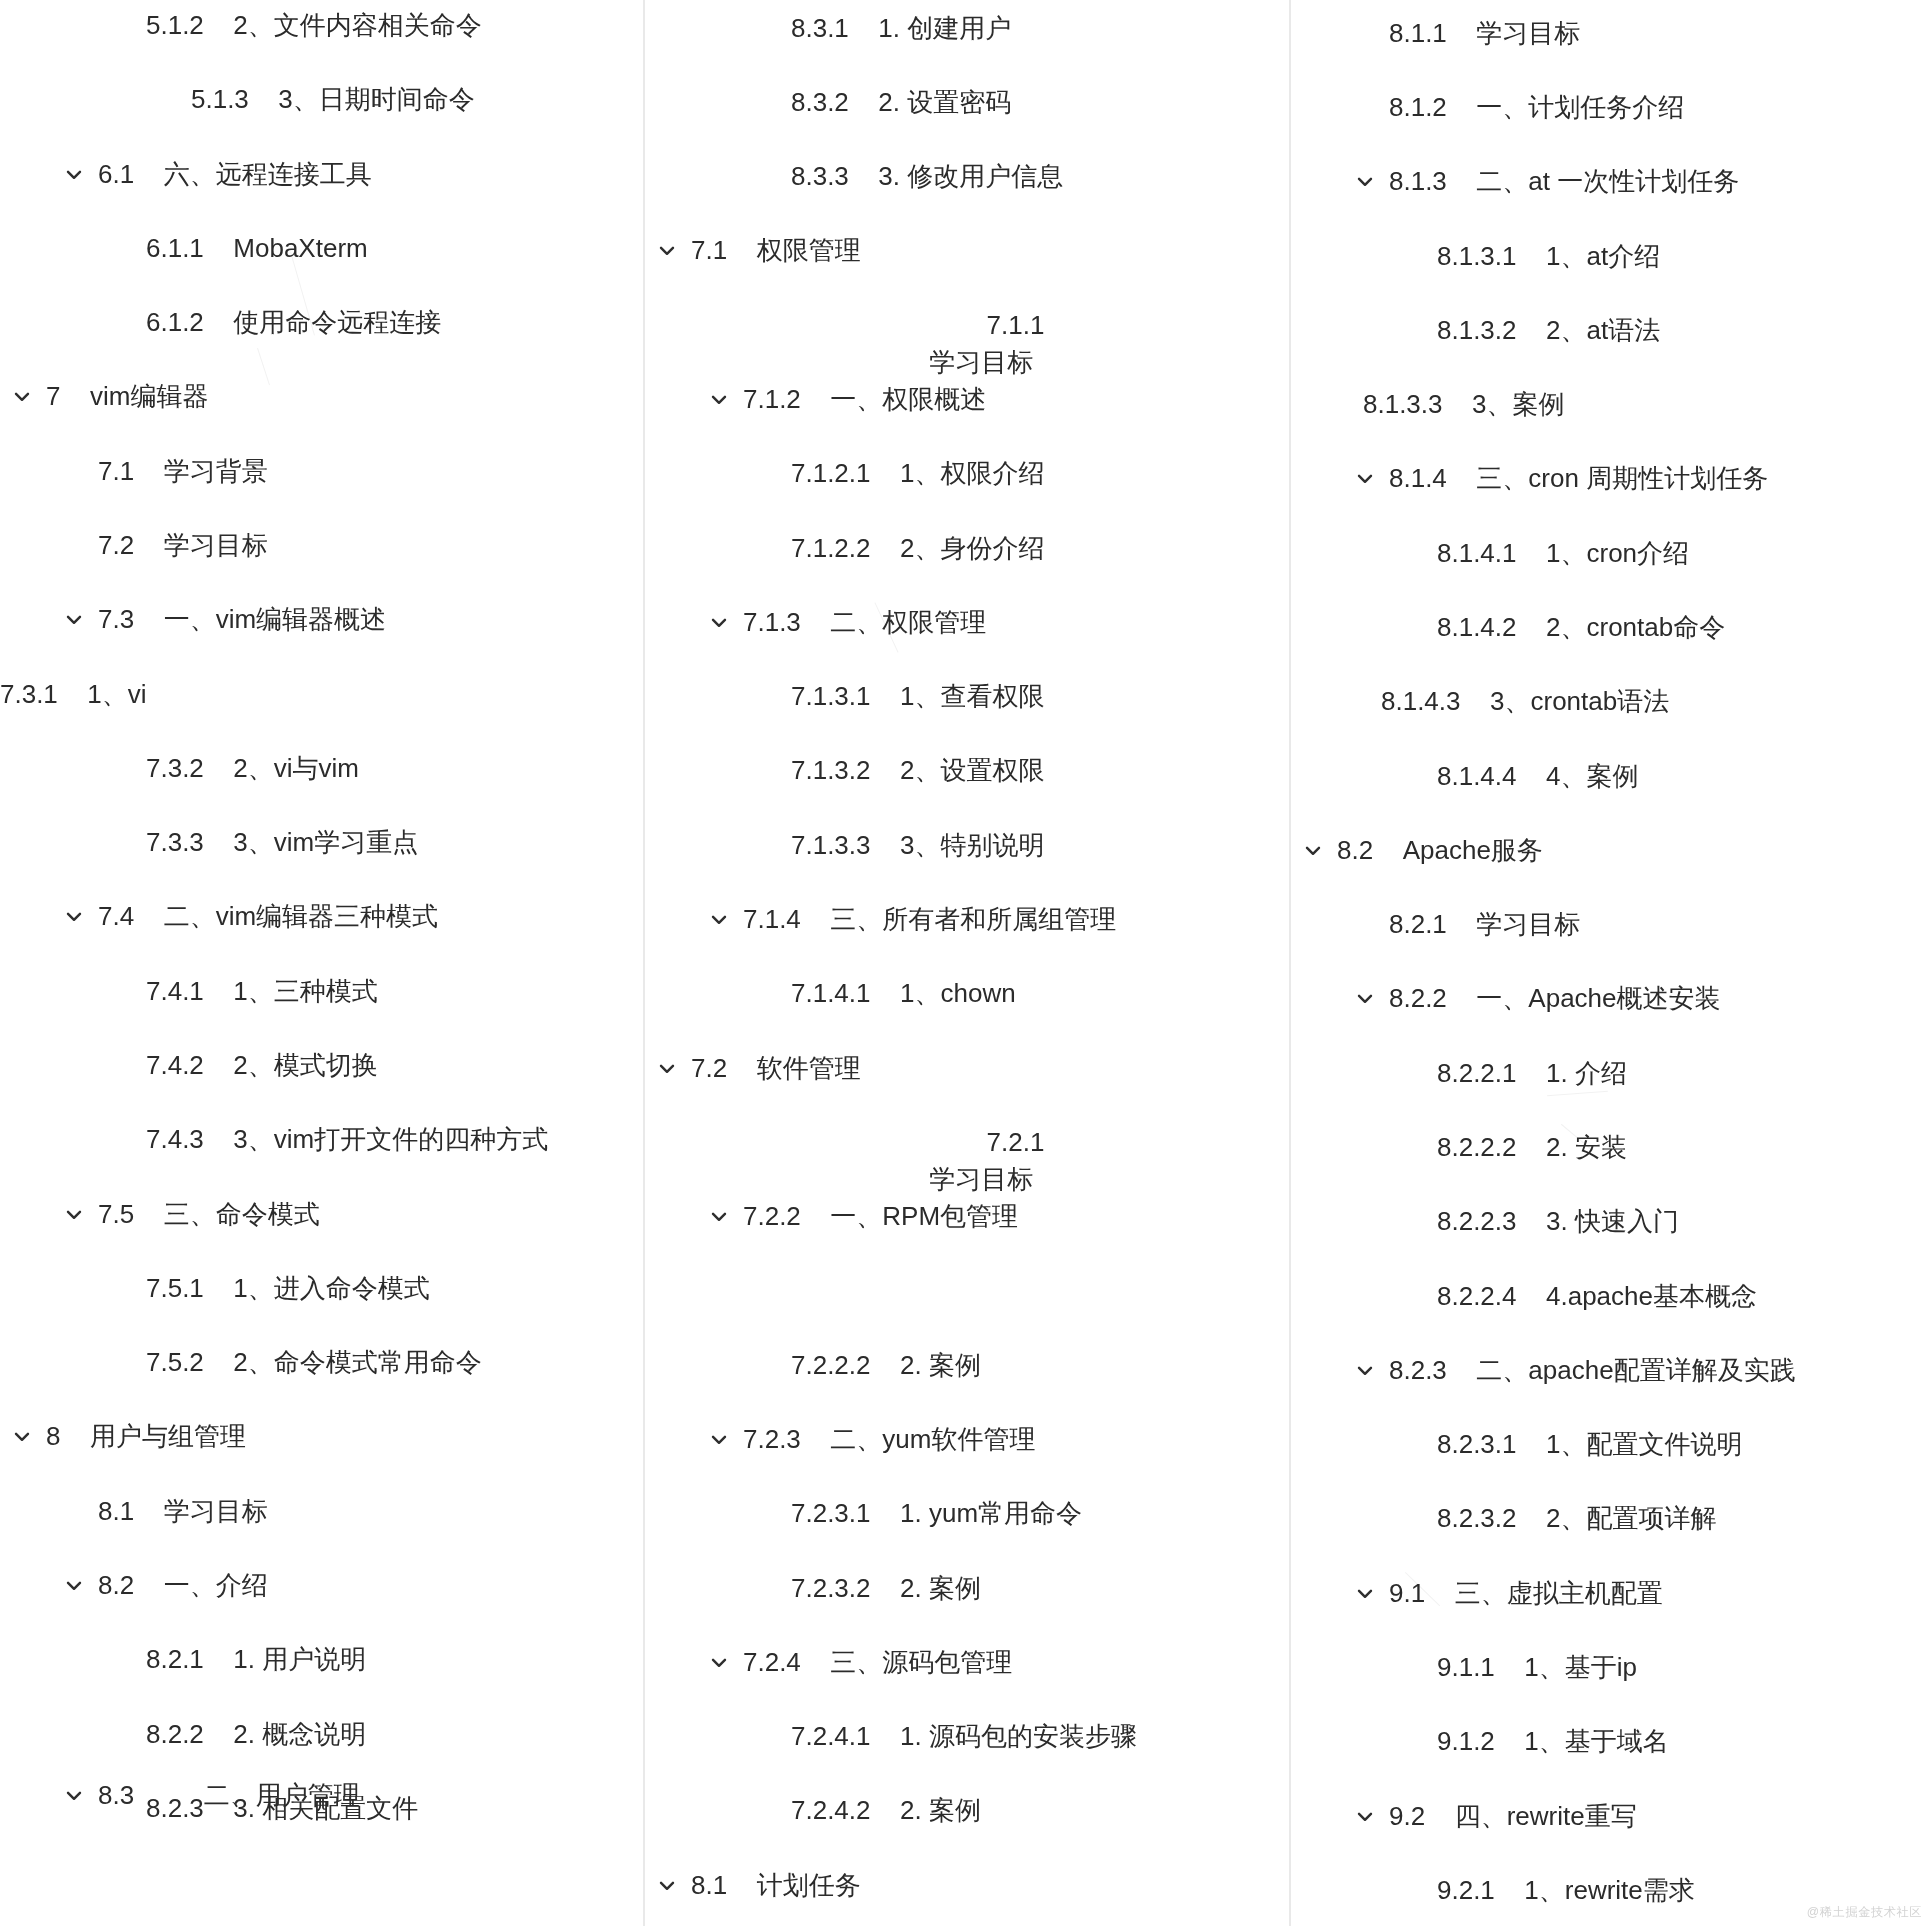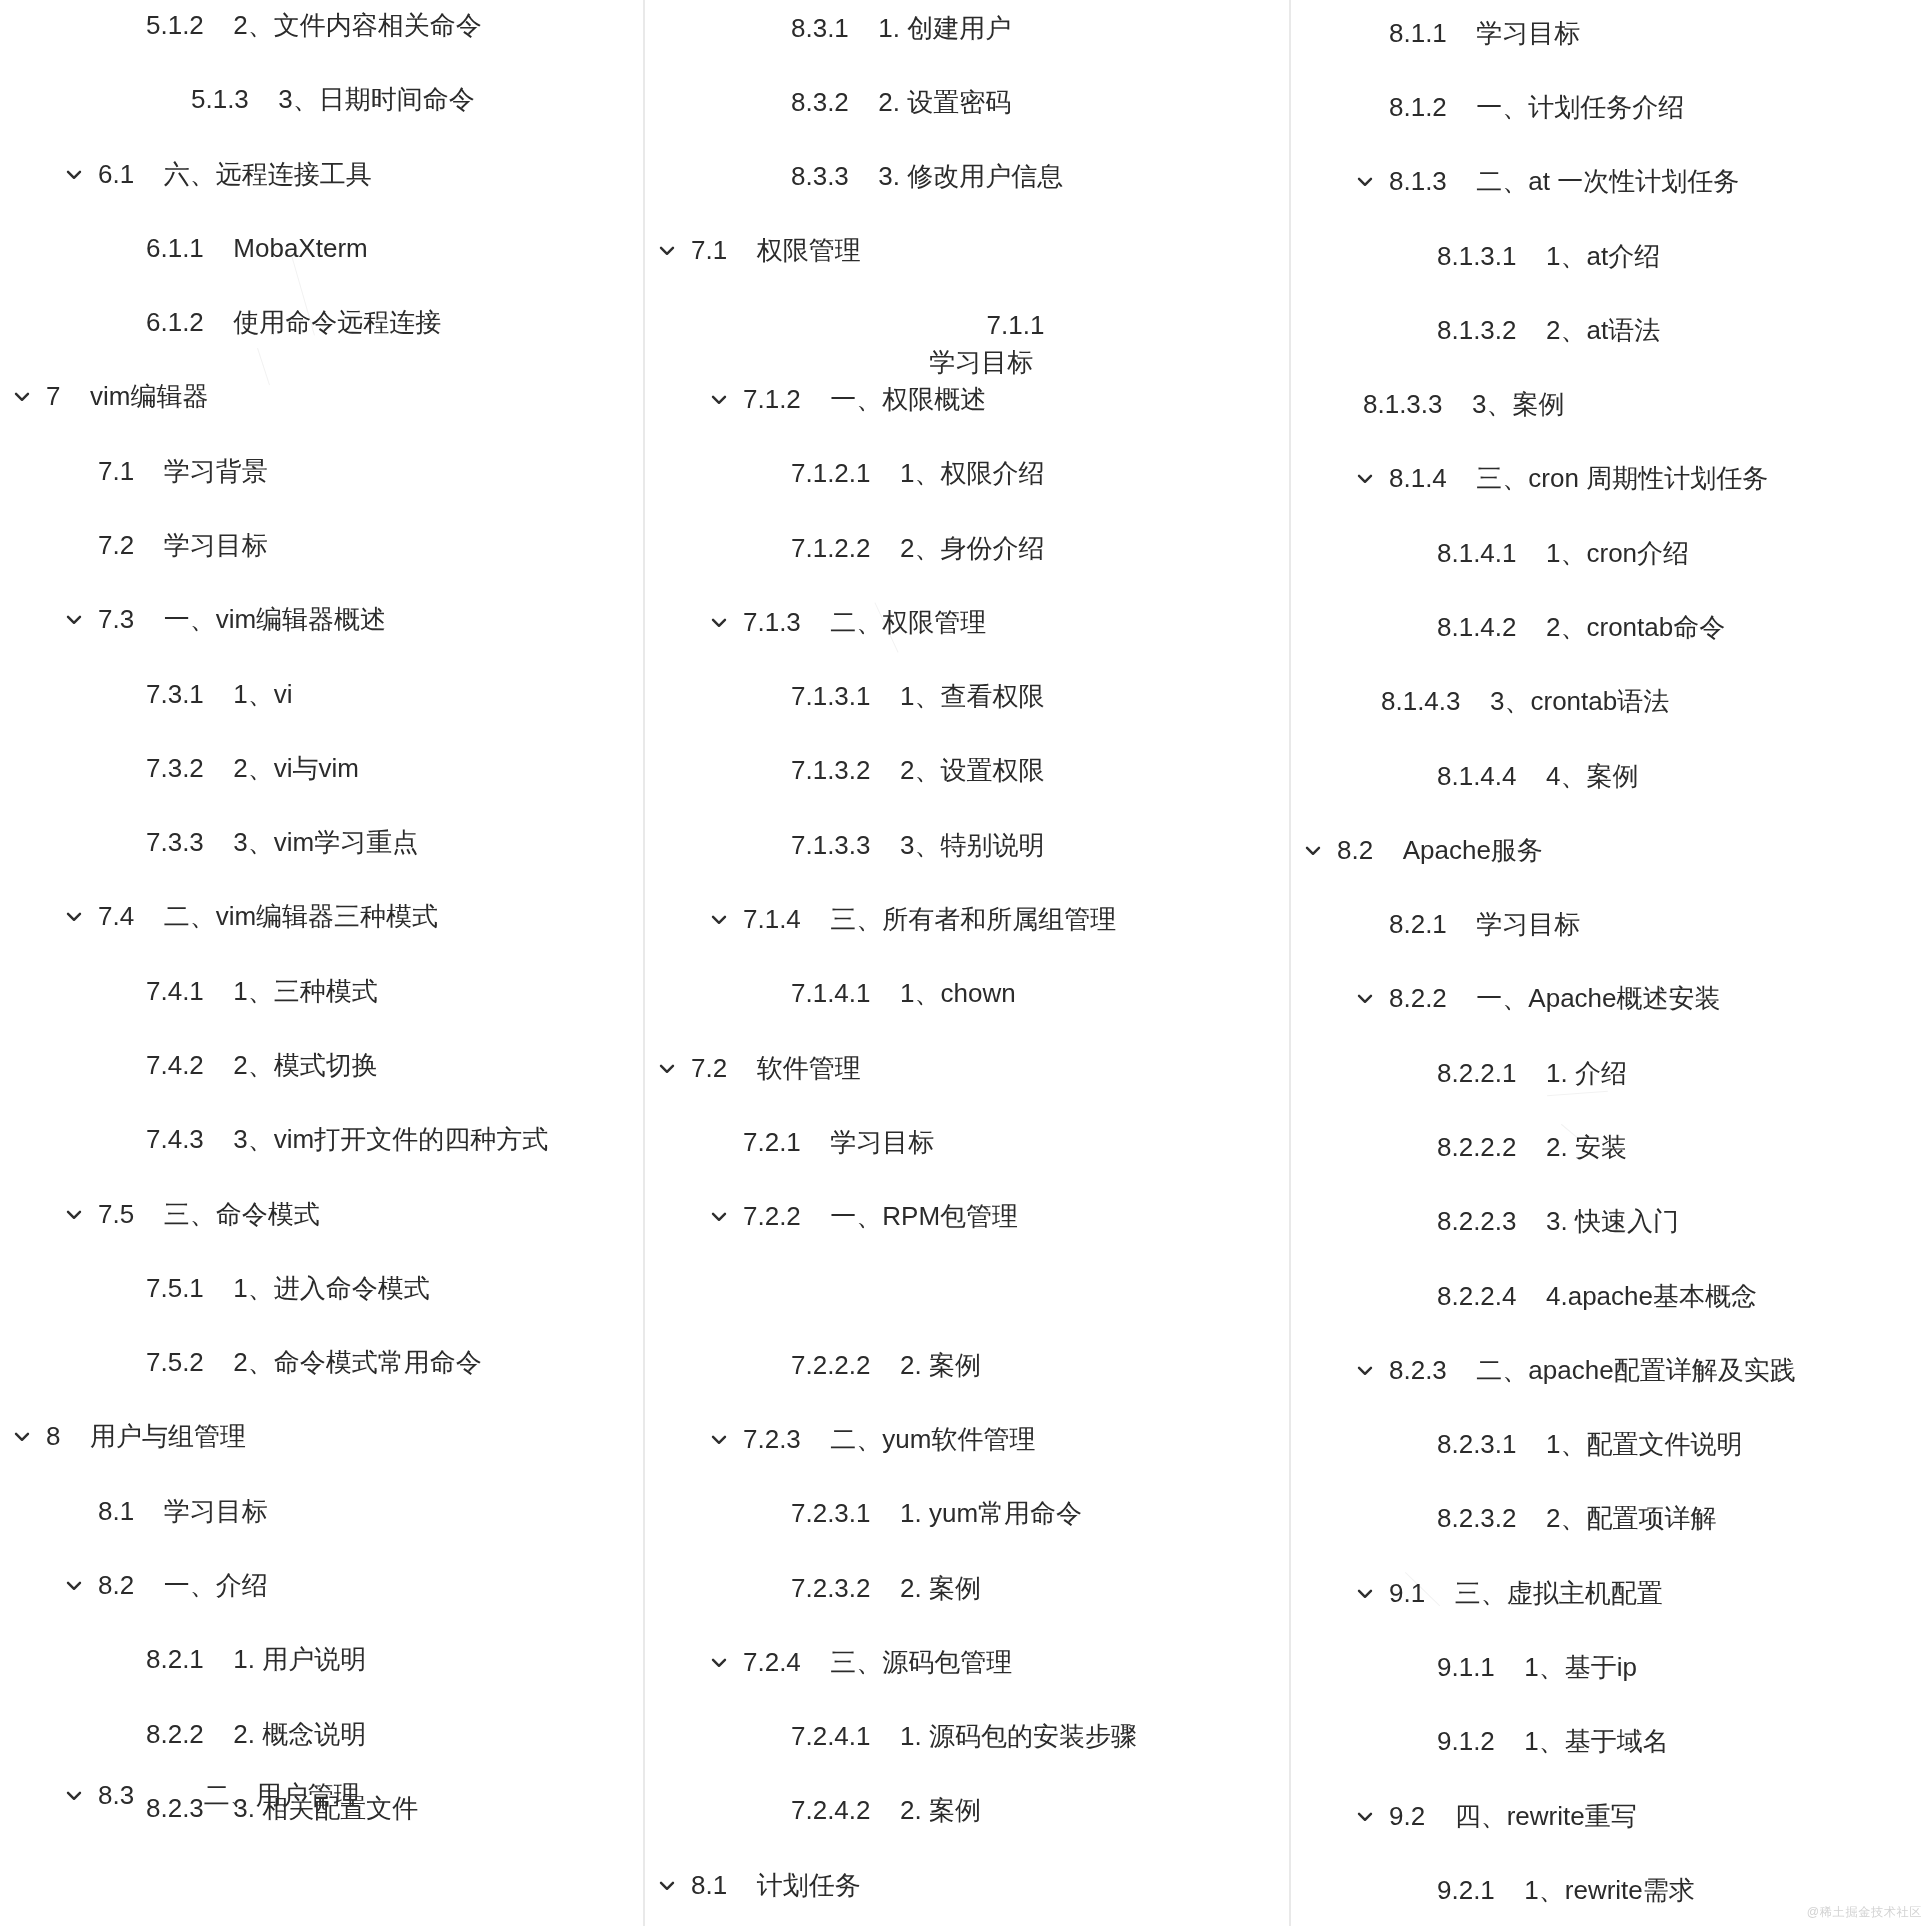--- a/index.html
+++ b/index.html
@@ -87,21 +87,21 @@
       <div class="row" style="top: 601px;">
         <span class="chev" style="left: 62px;">
           <svg width="22" height="22" viewBox="0 0 24 24">
             <path d="M5.5 9.2 L12 15.6 L18.5 9.2" fill="none" stroke="currentColor" stroke-width="2.7" stroke-linecap="round" stroke-linejoin="round"></path>
           </svg>
         </span>
         <span class="num" style="margin-left: 98px;">7.3</span>
         <span class="title">一、vim编辑器概述</span>
       </div>
       <div class="row" style="top: 676px;">
-        <span class="num" style="margin-left: 146px;">7.3.1</span>
+        <span class="num" style="">7.3.1</span>
         <span class="title">1、vi</span>
       </div>
       <div class="row" style="top: 750px;">
         <span class="num" style="margin-left: 146px;">7.3.2</span>
         <span class="title">2、vi与vim</span>
       </div>
       <div class="row" style="top: 824px;">
         <span class="num" style="margin-left: 146px;">7.3.3</span>
         <span class="title">3、vim学习重点</span>
       </div>
@@ -266,21 +266,21 @@
       </div>
       <div class="row" style="top: 1050px;">
         <span class="chev" style="left: 10.3px;">
           <svg width="22" height="22" viewBox="0 0 24 24">
             <path d="M5.5 9.2 L12 15.6 L18.5 9.2" fill="none" stroke="currentColor" stroke-width="2.7" stroke-linecap="round" stroke-linejoin="round"></path>
           </svg>
         </span>
         <span class="num" style="margin-left: 46px;">7.2</span>
         <span class="title">软件管理</span>
       </div>
-      <div class="row" style="top: 1124px;">
+      <div class="row" style="top: 1124px; flex-direction: column;">
         <span class="num" style="margin-left: 98px;">7.2.1</span>
         <span class="title">学习目标</span>
       </div>
       <div class="row" style="top: 1198px;">
         <span class="chev" style="left: 62px;">
           <svg width="22" height="22" viewBox="0 0 24 24">
             <path d="M5.5 9.2 L12 15.6 L18.5 9.2" fill="none" stroke="currentColor" stroke-width="2.7" stroke-linecap="round" stroke-linejoin="round"></path>
           </svg>
         </span>
         <span class="num" style="margin-left: 98px;">7.2.2</span>

